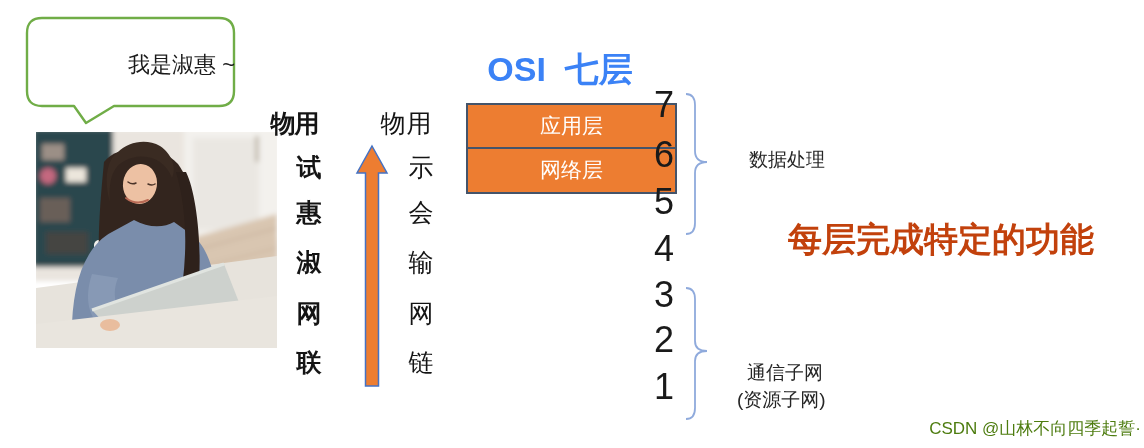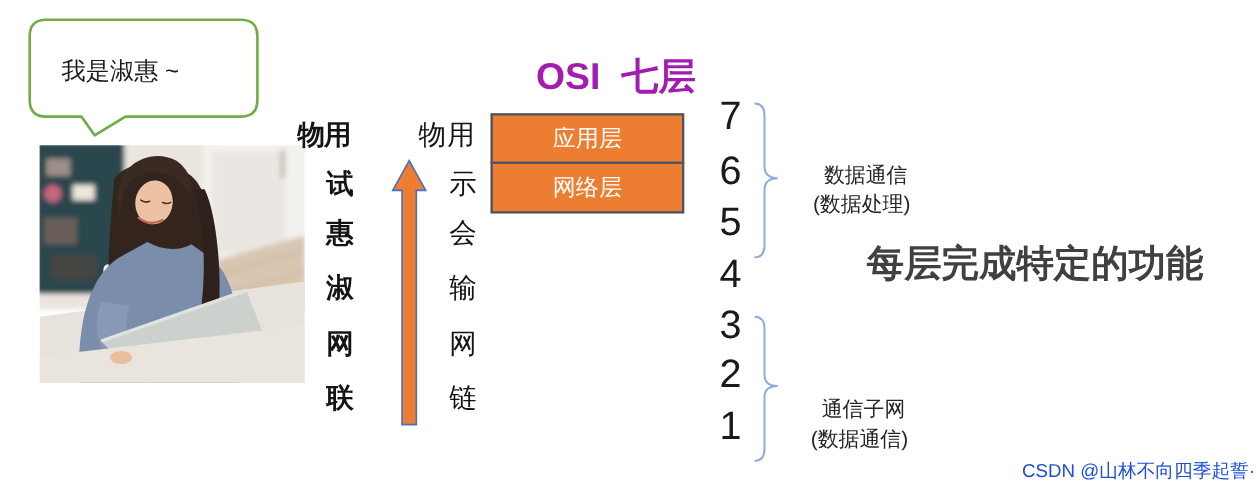--- a/index.html
+++ b/index.html
@@ -1,36 +1,36 @@
 <!DOCTYPE html>
 <html><head>
 <meta charset="utf-8">
 <style>
   html,body{margin:0;padding:0;background:#fff;}
   .canvas{position:relative;width:1144px;height:448px;background:#ffffff;
           font-family:"Liberation Sans",sans-serif;overflow:hidden;}
 
   
   .bubble-svg{position:absolute;left:25px;top:16px;}
-  .bubble-text{position:absolute;left:25px;top:50px;width:210px;text-align:left;
-               font-size:22px;color:#1a1a1a;margin-left:31px;}
+  .bubble-text{position:absolute;left:25px;top:50px;width:210px;text-align:right;
+               font-size:22px;color:#1a1a1a;}
 
   
   .photo{position:absolute;left:36px;top:132px;width:241px;height:216px;}
 
   
   .mn{position:absolute;width:30px;height:30px;line-height:30px;text-align:center;
       font-size:25px;color:#141414;}
   .bold{font-weight:700;}
 
   
   .arrow-svg{position:absolute;left:355px;top:144px;}
 
   
-  .stack{position:absolute;left:446px;top:103px;width:176px;}
+  .stack{position:absolute;left:466px;top:103px;width:211px;}
   .layer-box{box-sizing:border-box;height:46.3px;margin-top:-2px;background:#ED7D31;
              border:2px solid #44546A;display:flex;align-items:center;justify-content:center;}
   .layer-box:first-child{margin-top:0;}
   .layer-label{color:#ffffff;font-size:21px;}
 
   
   .layer-num{position:absolute;left:645px;width:38px;height:44px;line-height:44px;
              text-align:center;font-size:36px;color:#1a1a1a;}
   .n0{top:83px}.n1{top:133px}.n2{top:180px}.n3{top:227px}.n4{top:273px}.n5{top:318px}.n6{top:365px}
 
@@ -40,28 +40,28 @@
   .brace.bottom{top:286px;}
 
   
   .grp{position:absolute;font-size:19px;color:#262626;line-height:27px;}
   .grp.top{left:739px;top:146px;}
   .grp.bottom{left:737px;top:359px;}
   .grp .l1{margin-left:10px;}
 
   
   .callout{position:absolute;left:788px;top:217px;font-size:34px;font-weight:700;
-           color:#404040;white-space:pre;}
+           color:#c2410c;white-space:pre;}
 
   
   .title{position:absolute;left:442px;top:47px;width:236px;text-align:center;
-         font-size:34px;font-weight:700;color:#a21caf;white-space:pre;}
+         font-size:34px;font-weight:700;color:#3b82f6;white-space:pre;}
 
   
-  .watermark{position:absolute;right:3px;top:417px;font-size:17px;color:#1d4ed8;}
+  .watermark{position:absolute;right:3px;top:417px;font-size:17px;color:#4d7c0f;}
 </style>
 </head>
 <body>
 
 <div class="canvas">
 
   <svg class="bubble-svg" width="212" height="112" viewBox="0 0 212 112">
     <path d="M17,2 H194 Q209,2 209,17 V75 Q209,90 194,90 H89 L61,107 L49,90 H17 Q2,90 2,75 V17 Q2,2 17,2 Z" fill="#ffffff" stroke="#70AD47" stroke-width="2.4" stroke-linejoin="round"></path>
   </svg>
   <div class="bubble-text">我是淑惠 ~</div>
@@ -149,25 +149,24 @@
   <div class="layer-num n6">1</div>
 
   <svg class="brace top" width="28" height="144" viewBox="0 0 28 144">
     <path d="M4,2 Q13,2 13,13 L13,59 Q13,70 25,70 Q13,70 13,81 L13,131 Q13,142 4,142" fill="none" stroke="#8FAADC" stroke-width="1.8"></path>
   </svg>
   <svg class="brace bottom" width="28" height="135" viewBox="0 0 28 135">
     <path d="M4,2 Q13,2 13,13 L13,55 Q13,65 25,65 Q13,65 13,75 L13,122 Q13,133 4,133" fill="none" stroke="#8FAADC" stroke-width="1.8"></path>
   </svg>
 
   <div class="grp top">
-    <div class="l1">数据通信</div>
-    <div>(数据处理)</div>
+    <div class="l1">数据处理</div>
   </div>
   <div class="grp bottom">
     <div class="l1">通信子网</div>
-    <div>(数据通信)</div>
+    <div>(资源子网)</div>
   </div>
 
   <div class="callout">每层完成特定的功能</div>
 
   <div class="watermark">CSDN @山林不向四季起誓·</div>
 
 </div>
 
 </body></html>

